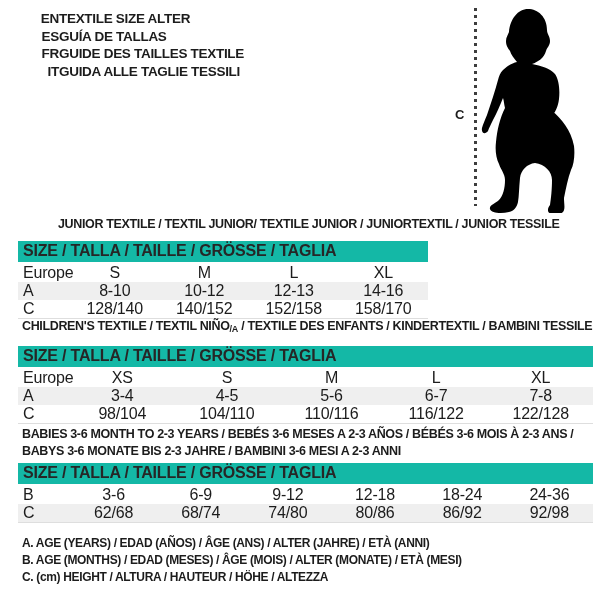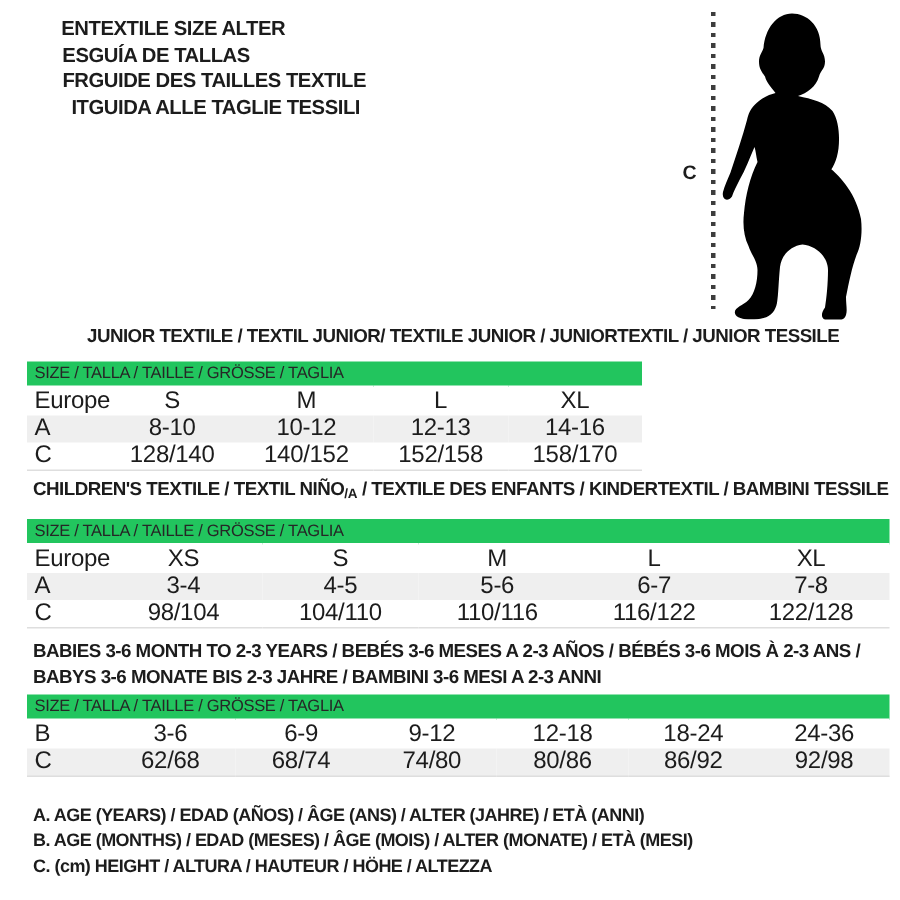--- a/index.html
+++ b/index.html
@@ -26,22 +26,22 @@
   .t2-title{left:22px;top:318px;}
   .t3-title{left:22px;top:426px;}
   .sub-a{font-size:9px;vertical-align:-2px;letter-spacing:-0.2px;}
 
   
   table.size-table{border-collapse:collapse;table-layout:fixed;border-bottom:1px solid #dedede;}
   .t1{left:18px;top:241px;width:410px;}
   .t2{left:18px;top:346px;width:575px;}
   .t3{left:18px;top:463px;width:575px;}
   col.label-col{width:52px;}
-  .size-table th{background:#22c55e;font-weight:normal;text-align:left;
-    padding:1px 0 2px 5px;font-size:11px;height:13px;color:#262626;
+  .size-table th{background:#14b8a6;font-weight:bold;text-align:left;
+    padding:1px 0 2px 5px;font-size:16px;height:13px;color:#262626;
     border-bottom:2px solid #ffffff;letter-spacing:-0.2px;}
   .size-table td{font-size:16px;height:15px;padding:0;text-align:center;
     letter-spacing:-0.2px;white-space:nowrap;}
   .size-table td.rlabel{text-align:left;padding-left:5px;}
   tr.shaded td{background:#efefef;}
 
   
   .footnotes{left:22px;top:535px;font-weight:bold;font-size:12px;line-height:16.8px;letter-spacing:-0.35px;white-space:nowrap;}
 </style>
 </head>

